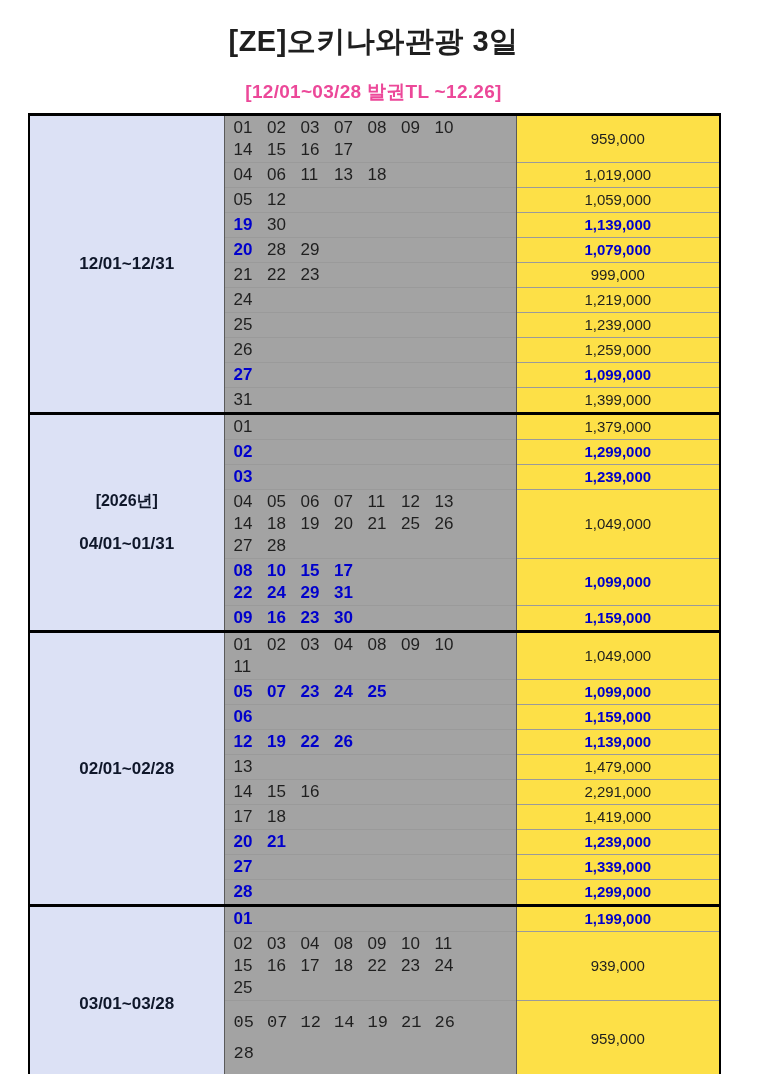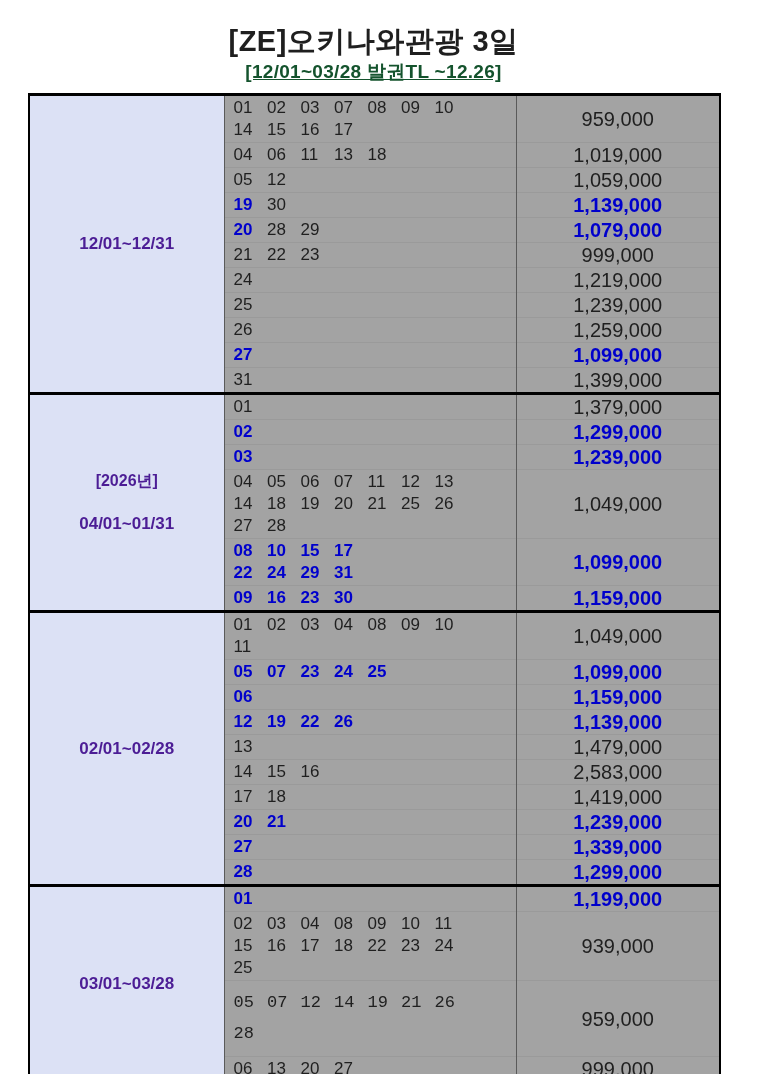--- a/index.html
+++ b/index.html
@@ -21,27 +21,26 @@
     text-align: center;
   }
   .title {
     font-size: 29px;
     font-weight: bold;
     color: #1f1f1f;
     letter-spacing: 0.5px;
     line-height: 34px;
   }
   .subtitle {
-    margin-top: 3px;
+    margin-top: 23px;
     font-size: 19px;
     font-weight: bold;
-    color: #14532d;
+    color: #ec4899;
     letter-spacing: 0.3px;
     line-height: 22px;
-    text-decoration: underline;
   }
   table.price-table {
     margin: 10px 0 0 28px;
     width: 691px;
     border-collapse: collapse;
     table-layout: fixed;
     border: 2px solid #000000;
   }
   col.c-label { width: 195px; }
   col.c-dates { width: 292px; }
@@ -51,21 +50,21 @@
 
   tr td { border-top: 1px solid #9a9a9a; }
   tr.section-start td { border-top: 3px solid #000000; }
 
   td.label-cell {
     background: #dce1f5;
     border-right: 1px solid #5a5a5a;
     text-align: center;
     vertical-align: middle;
     font-weight: bold;
-    color: #4c1d95;
+    color: #0f172a;
     font-size: 17px;
   }
   .label-main {
     font-size: 16px;
     font-weight: bold;
     margin-bottom: 22px;
   }
   td.dates-cell {
     border-right: 1px solid #5a5a5a;
     padding: 1px 4px 1px 9px;
@@ -86,23 +85,23 @@
     font-size: 17px;
     color: #1f1f1f;
   }
   .date.hl {
     color: #0000cc;
     font-weight: bold;
   }
   td.price-cell {
     text-align: center;
     vertical-align: middle;
-    font-size: 20px;
+    font-size: 15px;
     color: #1f1f1f;
-    background: #a3a3a3;
+    background: #fde047;
     line-height: 22px;
   }
   td.price-cell.hl {
     color: #0000cc;
     font-weight: bold;
   }
 </style>
 </head>
 <body>
 
@@ -263,21 +262,21 @@
         <tr>
           <td class="dates-cell">
             <div class="date-line"><span class="date">13</span></div>
           </td>
           <td class="price-cell">1,479,000</td>
         </tr>
         <tr>
           <td class="dates-cell">
             <div class="date-line"><span class="date">14</span><span class="date">15</span><span class="date">16</span></div>
           </td>
-          <td class="price-cell">2,583,000</td>
+          <td class="price-cell">2,291,000</td>
         </tr>
         <tr>
           <td class="dates-cell">
             <div class="date-line"><span class="date">17</span><span class="date">18</span></div>
           </td>
           <td class="price-cell">1,419,000</td>
         </tr>
         <tr>
           <td class="dates-cell">
             <div class="date-line"><span class="date hl">20</span><span class="date hl">21</span></div>

